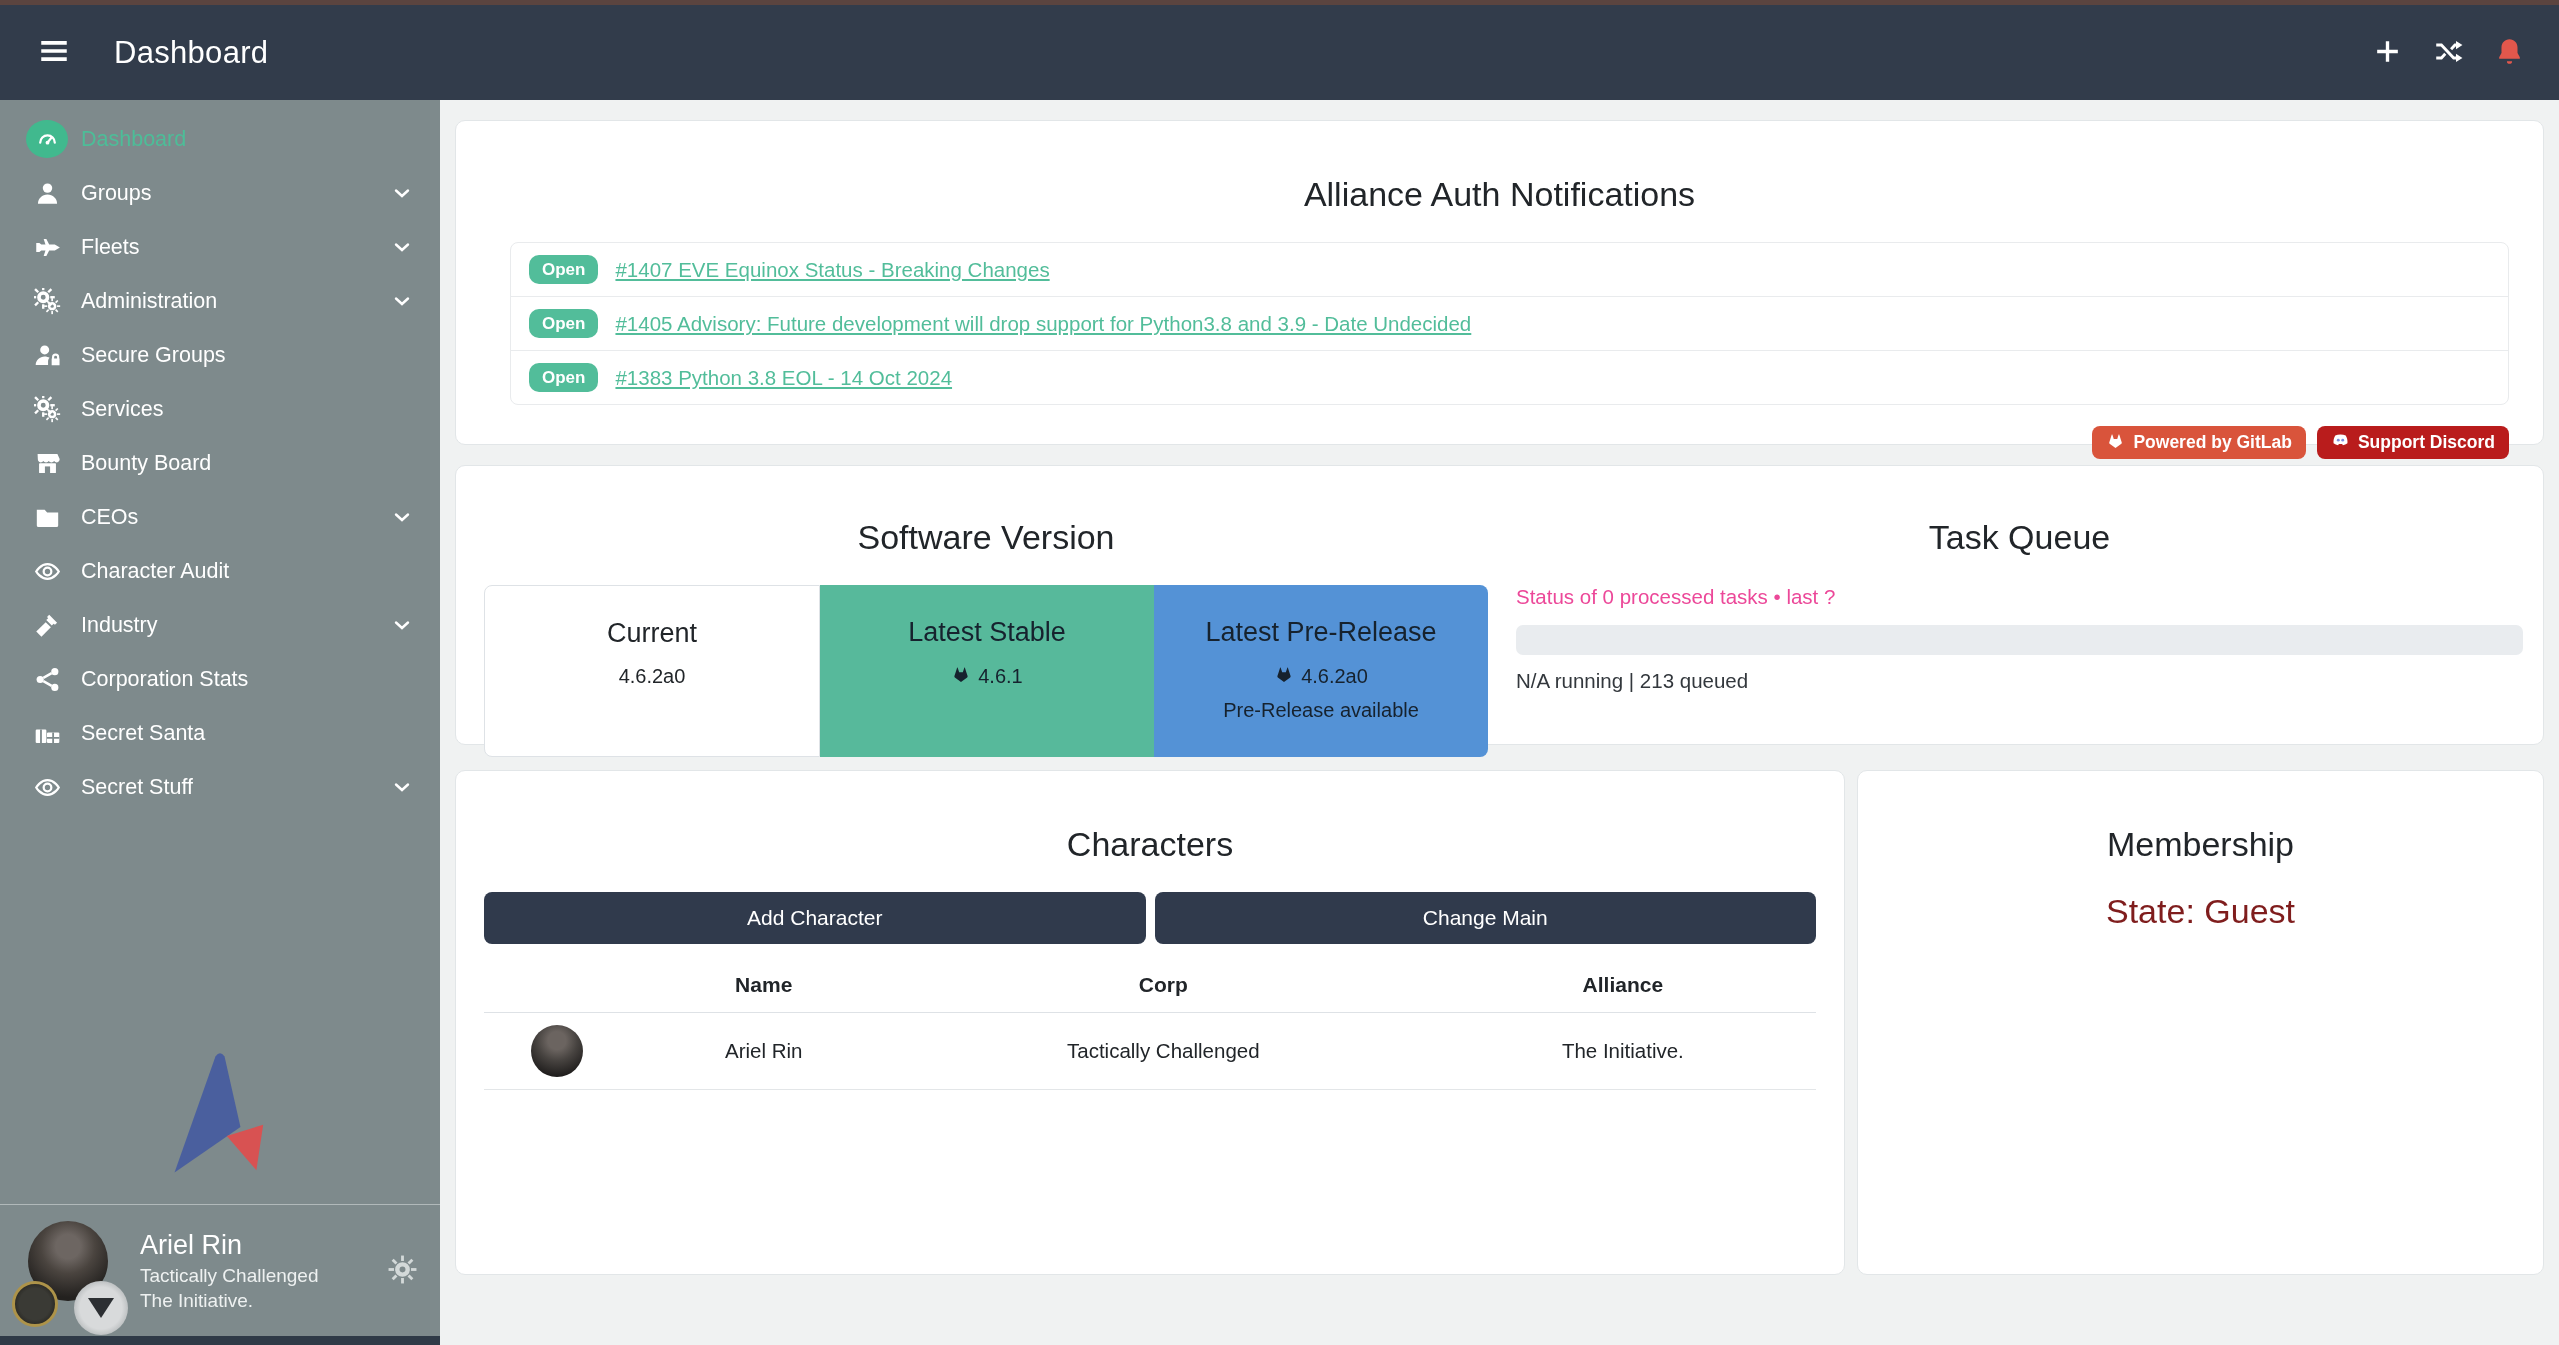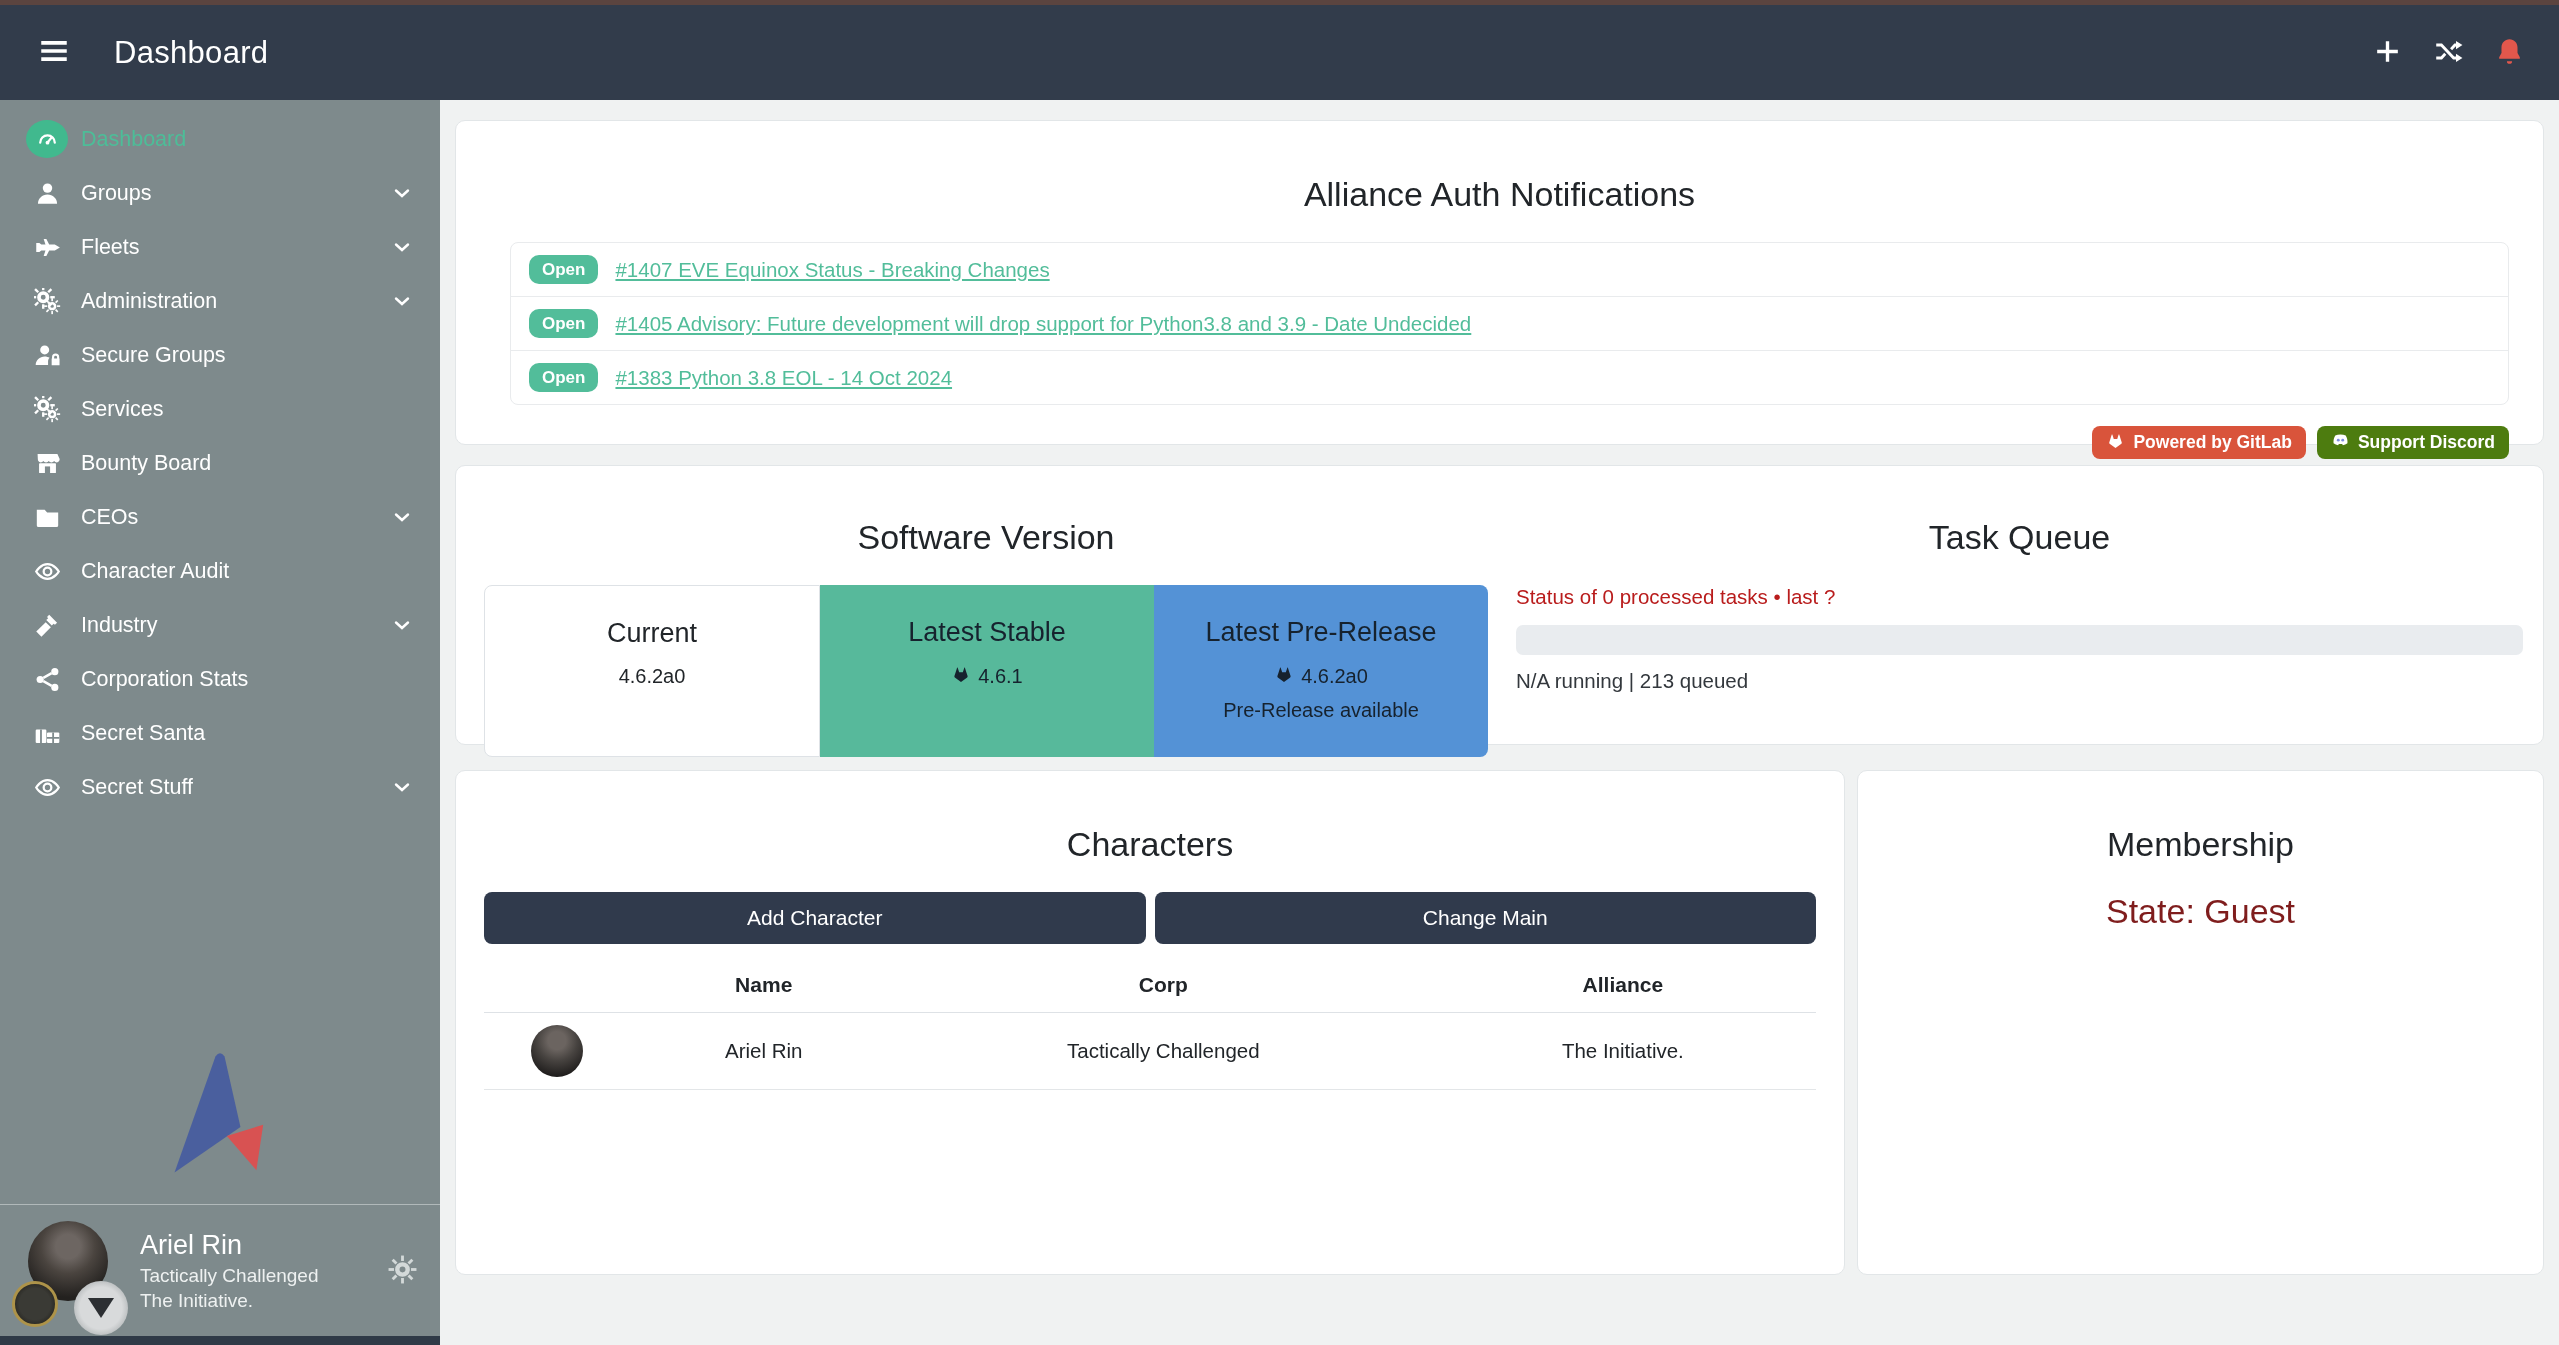--- a/index.html
+++ b/index.html
@@ -57,37 +57,37 @@
   .list-group{border:1px solid #e9ebed;border-radius:8px;margin-top:20px;margin-left:20px;}
   .list-item{display:flex;align-items:center;height:53px;padding:0 18px;border-top:1px solid #e9ebed;}
   .list-item:first-child{border-top:none;}
   .badge-open{background:#52bd9a;color:#fff;font-size:17px;font-weight:bold;padding:6px 13px;border-radius:10px;margin-right:17px;line-height:1;}
   .notif-link{color:#52bd9a;text-decoration:underline;font-size:20.5px;cursor:pointer;}
   .card1-footer{display:flex;justify-content:flex-end;gap:11px;margin-top:21px;}
   .pill{display:flex;align-items:center;gap:8px;color:#fff;font-size:17.5px;font-weight:bold;
     padding:0 14px;height:33px;border-radius:8px;cursor:pointer;border:none;}
   .pill svg{width:19px;height:19px;}
   .pill-gitlab{background:#d9543b;}
-  .pill-discord{background:#4d7c0f;}
+  .pill-discord{background:#b91c1c;}
   
   .card-vq{height:280px;margin-top:20px;display:flex;padding:24px 0;}
   .sv-col{width:1060px;padding:0 28px;box-sizing:border-box;flex:0 0 1060px;}
   .tq-col{flex:1;padding:0 20px 0 0;box-sizing:border-box;}
   .sv-table{display:flex;margin-top:24px;height:172px;}
   .sv-cell{flex:1;text-align:center;padding-top:32px;box-sizing:border-box;}
   .sv-cell.current{background:#fff;border:1px solid #dee2e6;border-radius:8px 0 0 8px;}
   .sv-cell.stable{background:#57b99b;}
   .sv-cell.pre{background:#5492d6;border-radius:0 8px 8px 0;}
   .sv-label{font-size:27px;color:#212529;}
   .sv-cell.stable .sv-label,.sv-cell.pre .sv-label,
   .sv-cell.stable .sv-version,.sv-cell.pre .sv-version{color:#16222e;}
   .sv-version{font-size:20px;margin-top:16px;display:flex;align-items:center;justify-content:center;gap:7px;color:#212529;}
   .sv-version svg{width:20px;height:20px;color:#16222e;}
   .sv-note{font-size:20px;margin-top:10px;color:#16222e;}
-  .tq-status{font-size:20.5px;color:#b91c1c;margin-top:26px;}
+  .tq-status{font-size:20.5px;color:#ec4899;margin-top:26px;}
   .progress{height:30px;background:#e9ecef;border-radius:7px;margin:16px 0 14px 0;overflow:hidden;}
   .progress-fill{height:100%;background:#52bd9a;width:0;}
   .tq-queue{font-size:20.5px;color:#33383d;}
   
   .row3{display:flex;gap:12px;margin-top:25px;height:505px;}
   .card-chars{width:1390px;flex:0 0 1390px;padding:26px 28px;}
   .btn-row{display:flex;gap:9px;margin-top:24px;}
   .btn-dark{flex:1;height:52px;background:#303a4c;color:#fff;font-size:21px;border:none;border-radius:8px;cursor:pointer;font-family:inherit;}
   .char-table{width:100%;border-collapse:collapse;margin-top:12px;}
   .char-table th{font-size:21px;font-weight:bold;text-align:center;padding:17px 0 15px 0;border-bottom:1px solid #dee2e6;}

